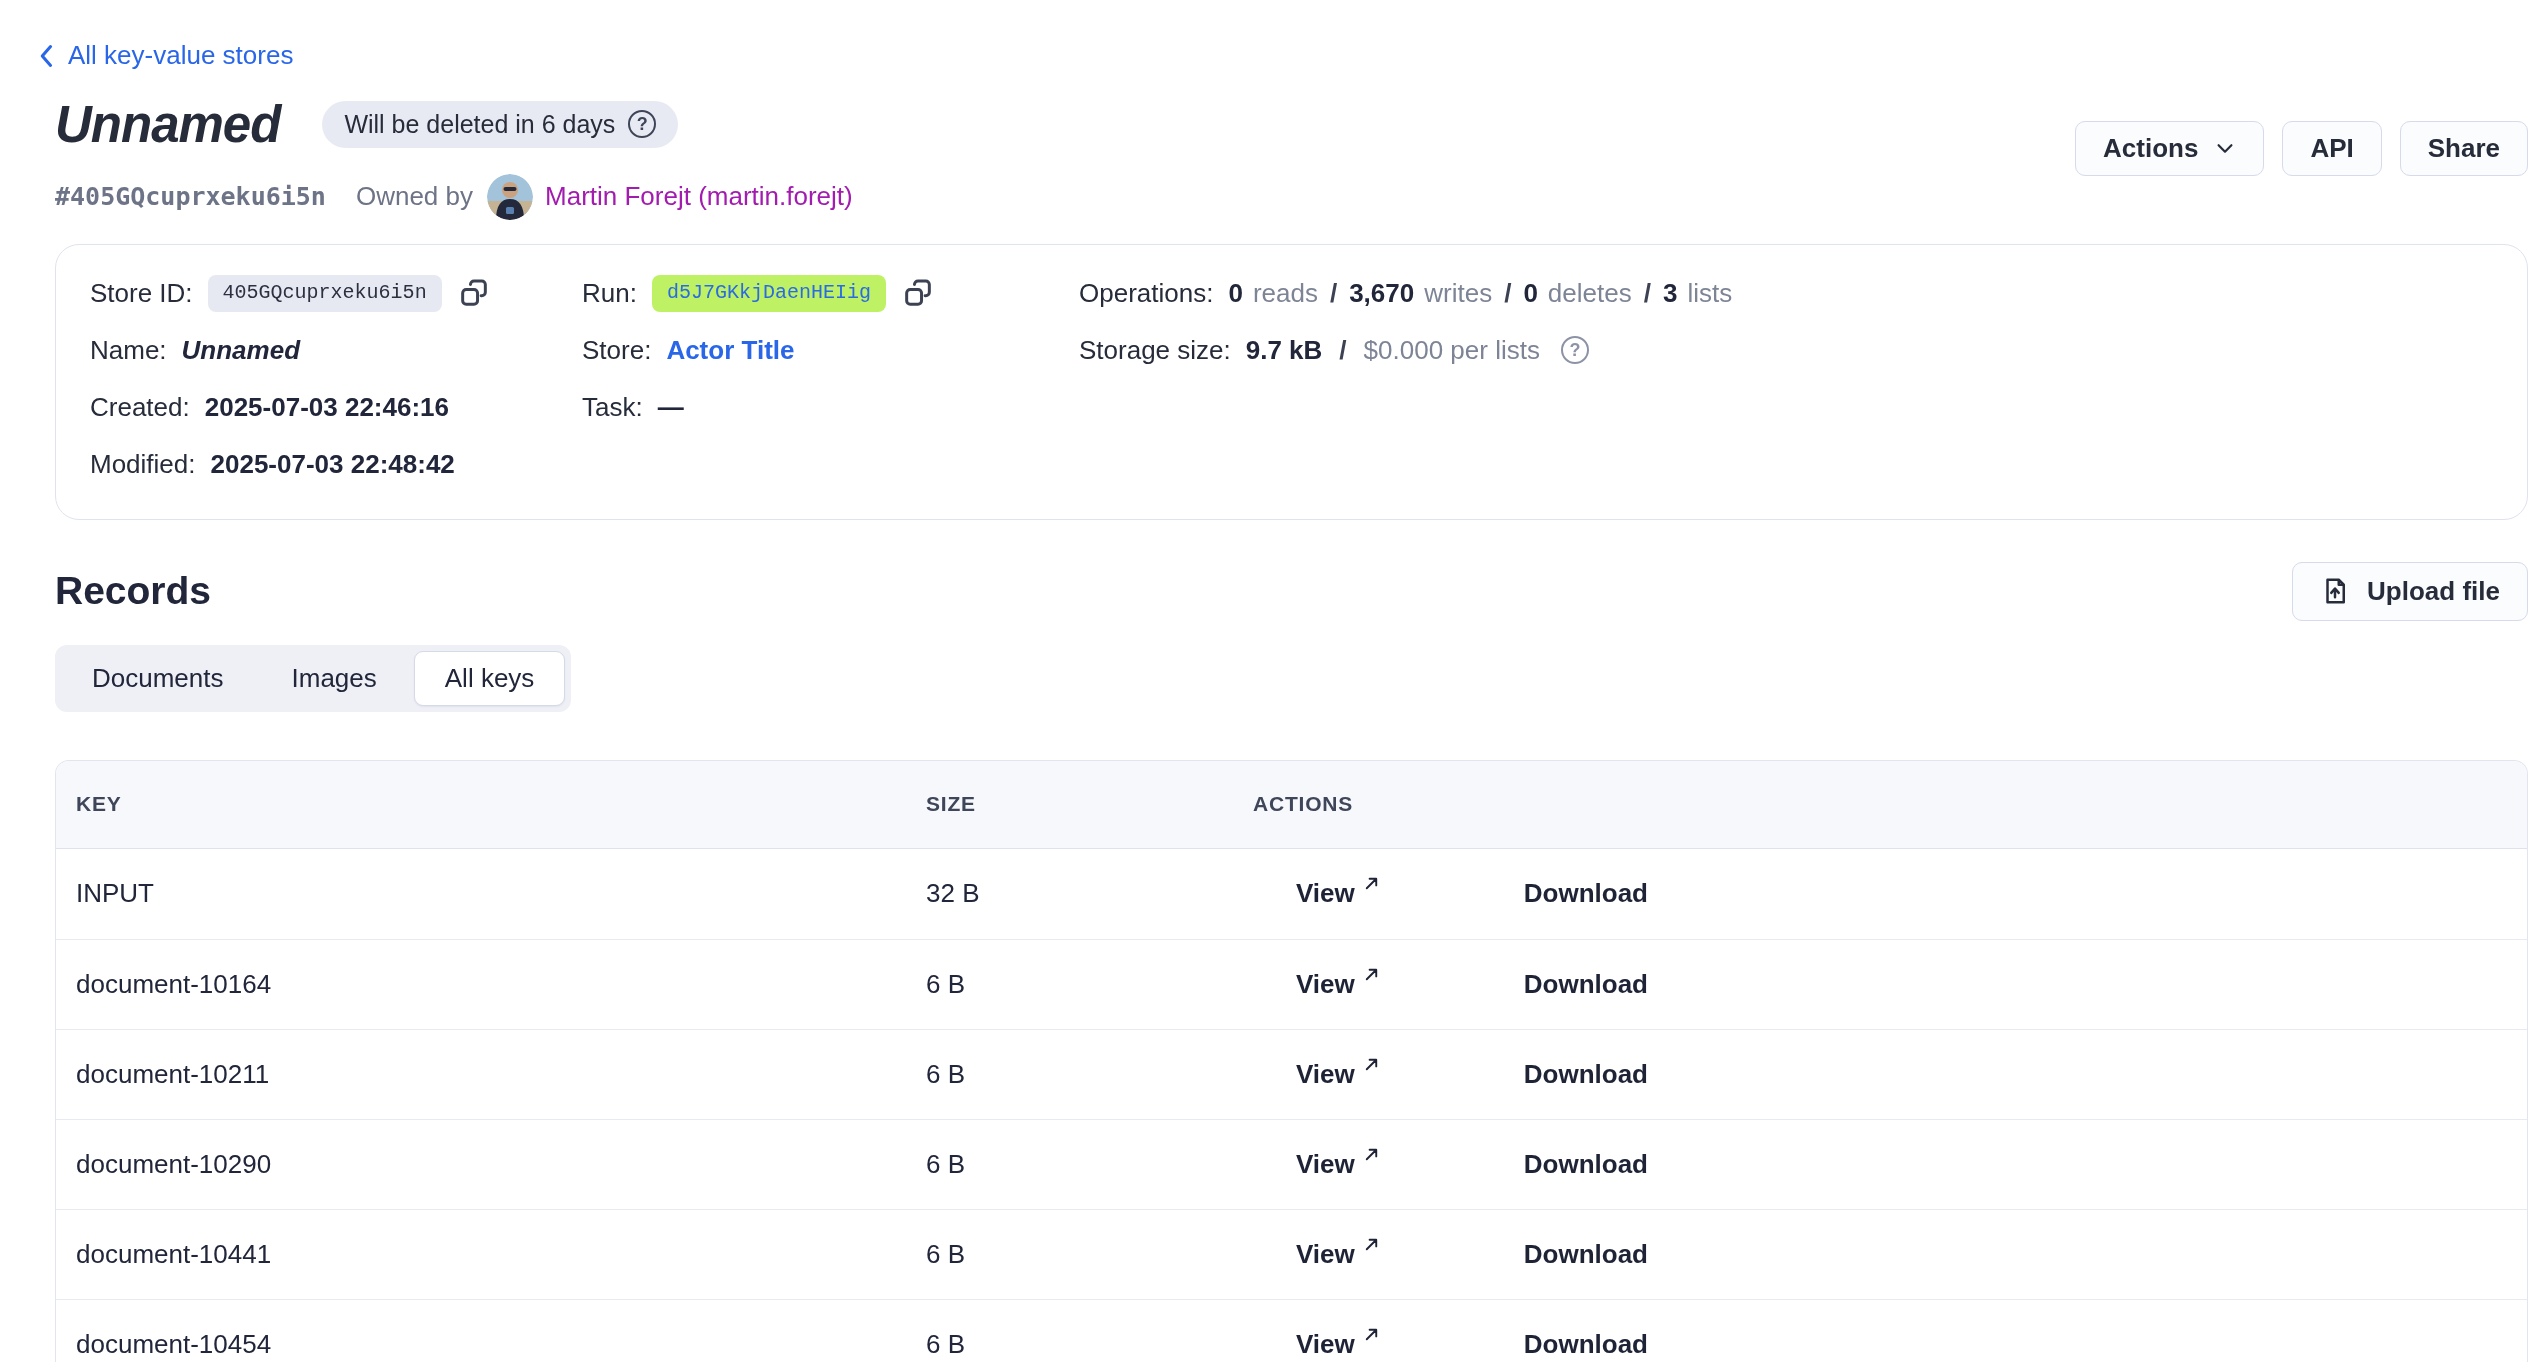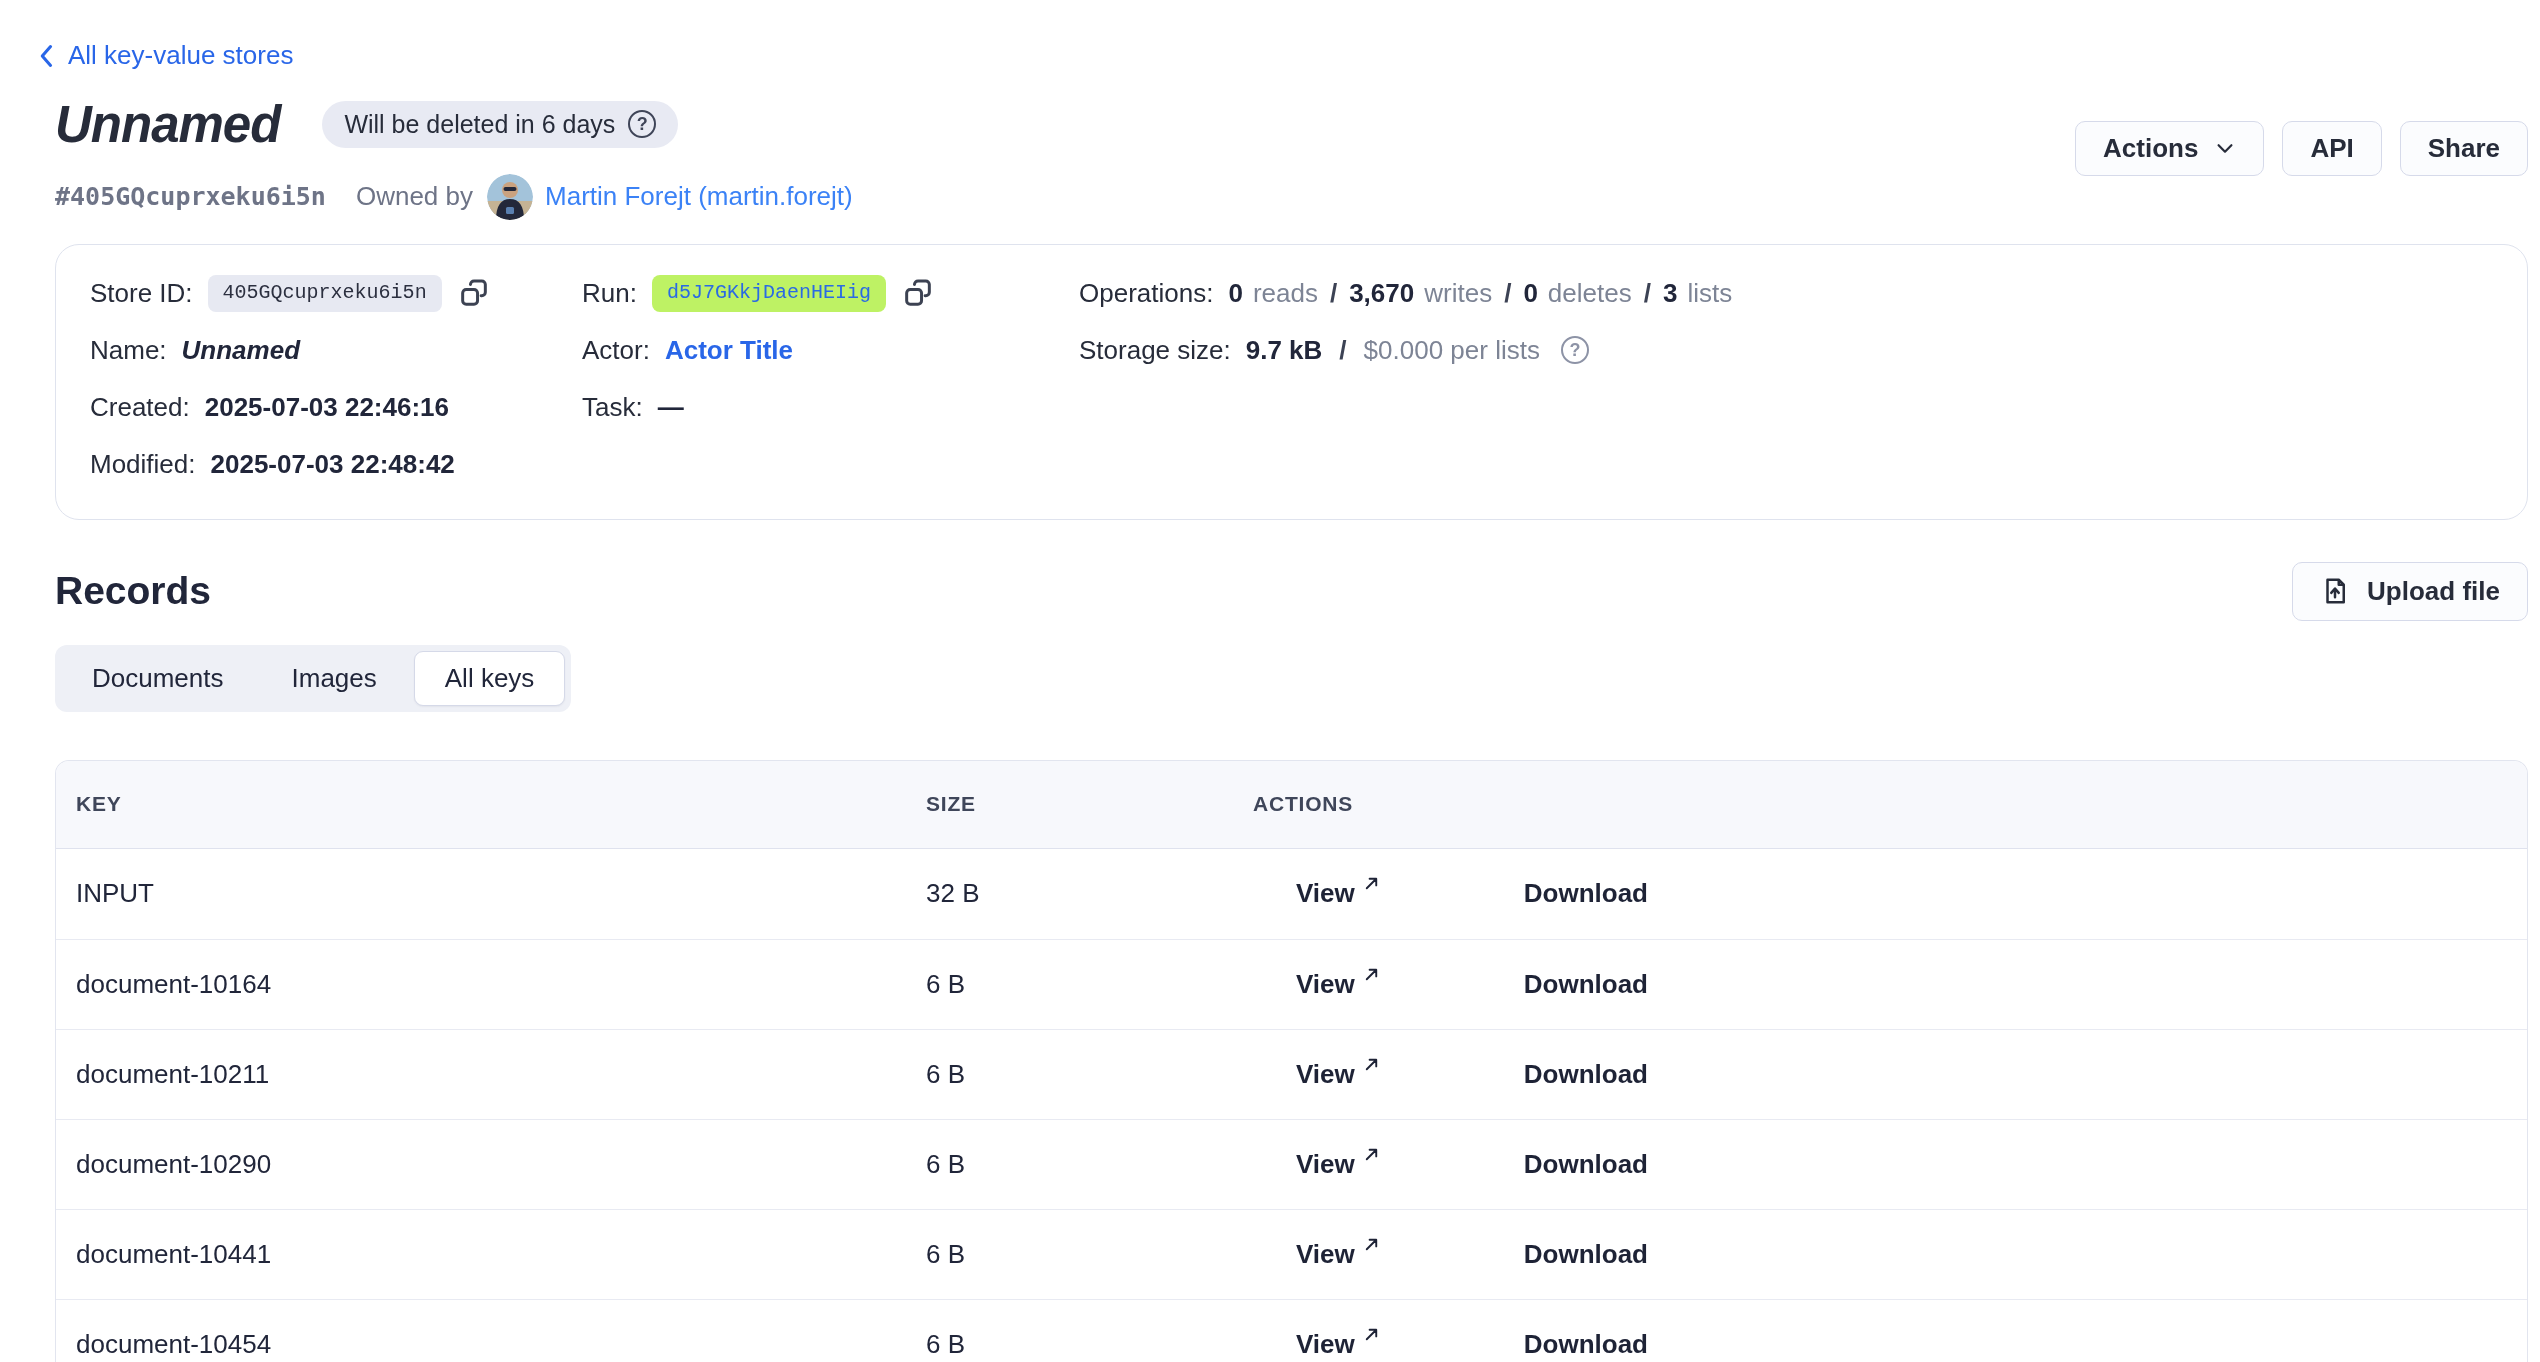--- a/index.html
+++ b/index.html
@@ -39,21 +39,21 @@
     border: 2.2px solid #3f4558; color: #3f4558;
     font-size: 18px; font-weight: 700; line-height: 1;
   }
   .help-icon::after { content: "?"; }
   .help-icon.muted { border-color: #8d93a6; color: #8d93a6; }
 
   .meta-line { display: flex; align-items: center; margin-top: 20px; font-size: 26px; }
   .store-hash { font-family: "DejaVu Sans Mono", monospace; color: #6e7487; font-size: 25px; font-weight: bold; }
   .owned-by { color: #6e7487; margin-left: 30px; margin-right: 14px; }
   .avatar { width: 46px; height: 46px; border-radius: 50%; overflow: hidden; display: inline-block; flex: none; }
-  .owner-link { color: #3b82f6; margin-left: 12px; text-decoration: none; cursor: pointer; }
+  .owner-link { color: #a21caf; margin-left: 12px; text-decoration: none; cursor: pointer; }
 
   .header-buttons { display: flex; gap: 18px; margin-top: 26px; }
   .btn {
     display: inline-flex; align-items: center; justify-content: center; gap: 16px;
     height: 55px; padding: 0 27px;
     background: #fbfcfe; border: 1.5px solid #d6daea; border-radius: 10px;
     font-family: "Liberation Sans", sans-serif;
     font-size: 26px; font-weight: 600; color: #272c3a; cursor: pointer;
   }
   .btn svg { display: block; }
@@ -221,21 +221,21 @@
         <span class="info-label">Run:</span>
         <span class="chip run">d5J7GKkjDaenHEIig</span>
         <button class="icon-btn">
           <svg width="34" height="34" viewBox="0 0 24 24">
               <path d="M9.5 6 V6 a2.5 2.5 0 0 1 2.5 -2.5 h5.5 a2.5 2.5 0 0 1 2.5 2.5 v5.5 a2.5 2.5 0 0 1 -2.5 2.5 h-0.5" fill="none" stroke="#3c4252" stroke-width="2.1" stroke-linecap="round"></path>
               <rect x="4" y="9.5" width="10.5" height="10.5" rx="2.5" fill="#ffffff" stroke="#3c4252" stroke-width="2.1"></rect>
             </svg>
         </button>
       </div>
       <div class="info-row">
-        <span class="info-label">Actor:</span>
+        <span class="info-label">Store:</span>
         <a class="actor-link">Actor Title</a>
       </div>
       <div class="info-row">
         <span class="info-label">Task:</span>
         <span class="val-bold">—</span>
       </div>
     </div>
 
     <div class="info-col">
       <div class="info-row">

